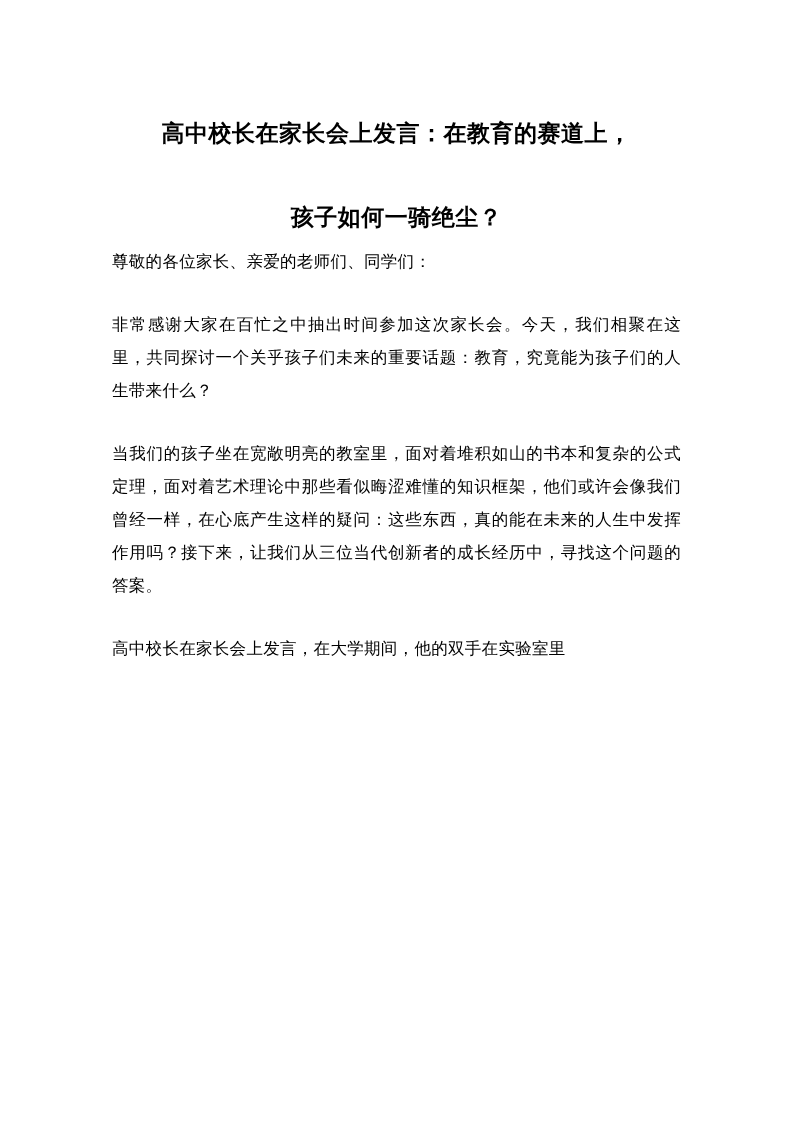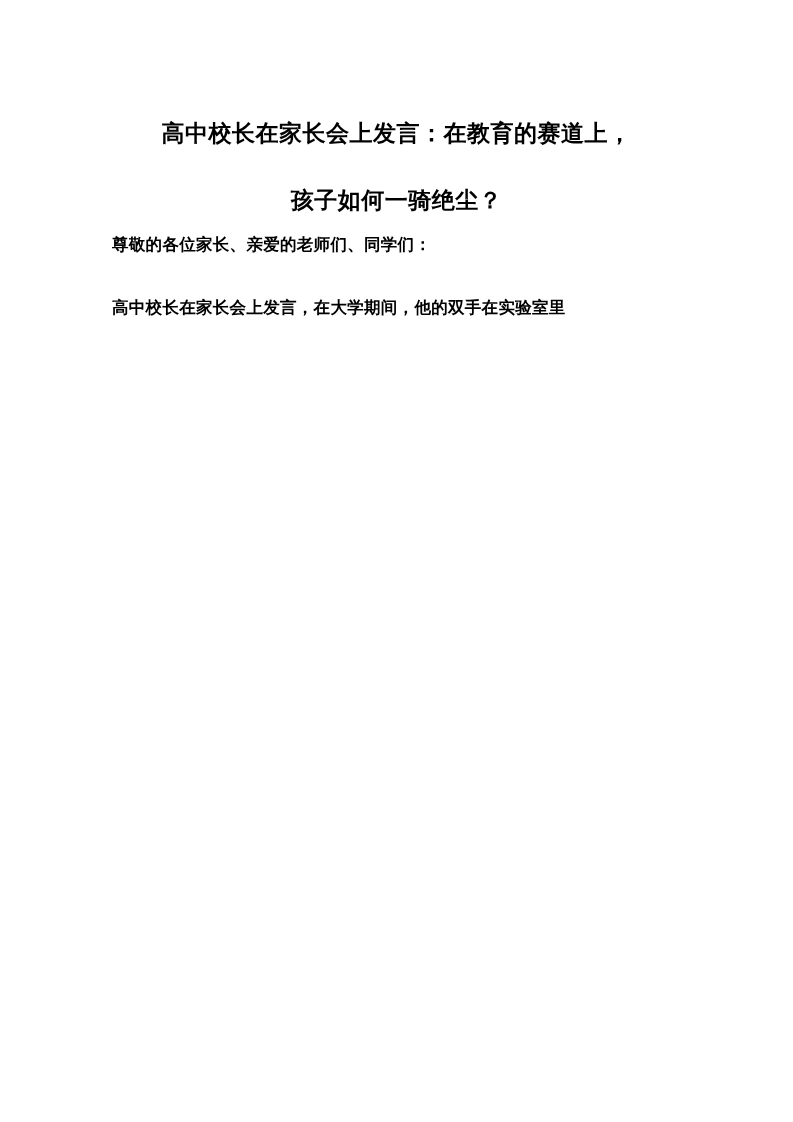--- a/index.html
+++ b/index.html
@@ -28,24 +28,23 @@
     line-height: 1.9;
     text-align: center;
     letter-spacing: 0.5px;
     margin: 0 0 6px 0;
     color: #000000;
   }
   .title-line {
     display: block;
   }
   .title-line + .title-line {
-    margin-top: 23px;
+    margin-top: 40px;
   }
   .body-block {
-    font-weight: bold;
   }
   p.para {
     font-size: 16.5px;
     line-height: 2.0;
     margin: 0 0 30px 0;
     text-align: justify;
     letter-spacing: 0.3px;
     color: #000000;
   }
 </style>
@@ -54,16 +53,18 @@
 
 <div class="page">
 
   <h1 class="doc-title">
     <span class="title-line">高中校长在家长会上发言：在教育的赛道上，</span>
     <span class="title-line">孩子如何一骑绝尘？</span>
   </h1>
 
   <div class="body-block">
     <p class="para">尊敬的各位家长、亲爱的老师们、同学们：</p>
+    <p class="para">非常感谢大家在百忙之中抽出时间参加这次家长会。今天，我们相聚在这里，共同探讨一个关乎孩子们未来的重要话题：教育，究竟能为孩子们的人生带来什么？</p>
+    <p class="para">当我们的孩子坐在宽敞明亮的教室里，面对着堆积如山的书本和复杂的公式定理，面对着艺术理论中那些看似晦涩难懂的知识框架，他们或许会像我们曾经一样，在心底产生这样的疑问：这些东西，真的能在未来的人生中发挥作用吗？接下来，让我们从三位当代创新者的成长经历中，寻找这个问题的答案。</p>
     <p class="para">高中校长在家长会上发言，在大学期间，他的双手在实验室里</p>
   </div>
 
 </div>
 
 </body></html>

